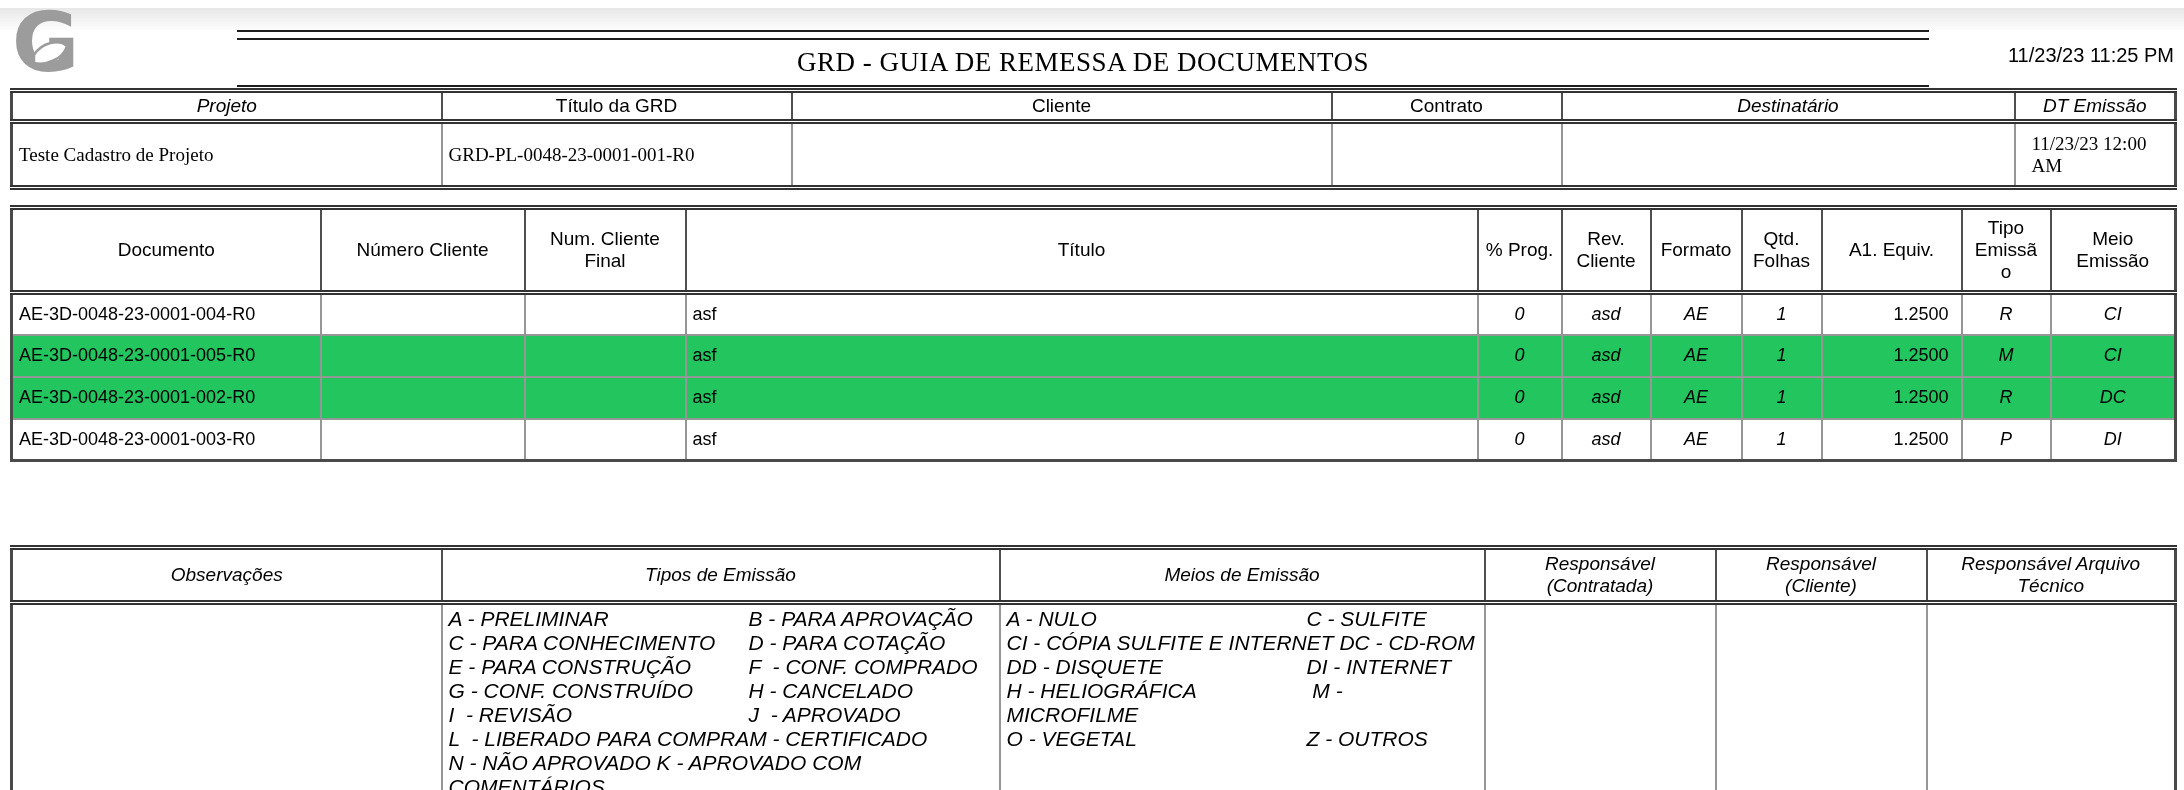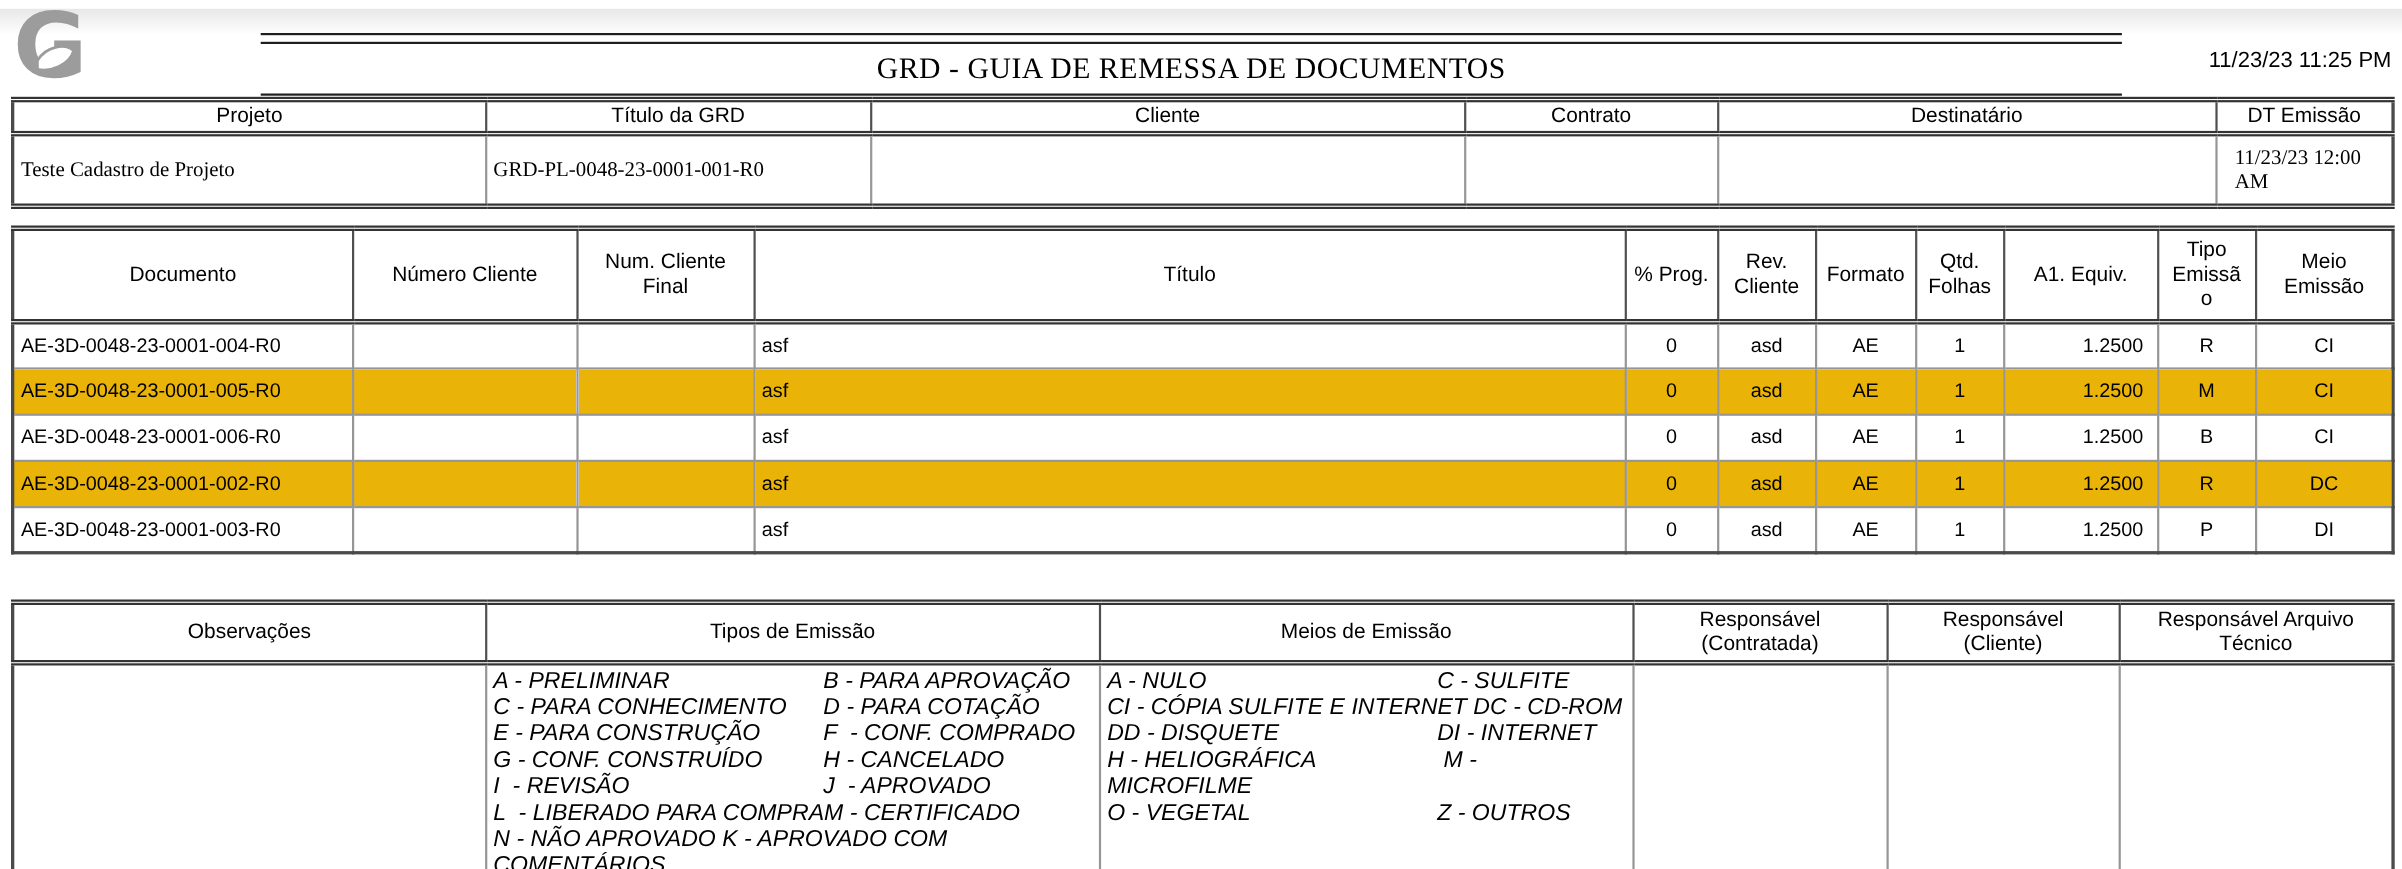--- a/index.html
+++ b/index.html
@@ -20,32 +20,32 @@
                   text-align:center; margin:7px 0; letter-spacing:.5px; }
   .timestamp { position:absolute; right:10px; top:44px; font-size:20px; }
 
   
   .tbl { position:absolute; left:10px; border-collapse:collapse; table-layout:fixed;
          width:2164px; font-size:19px; background:#fff; border:3px solid #4a4a4a; }
   .tbl th { font-weight:normal; border:2px solid #4f4f4f; border-top:5px double #333;
             border-bottom:5px double #333; padding:2px 6px; text-align:center; }
   .tbl td { border:2px solid #969696; padding:2px 6px; overflow:hidden; }
   .pre { white-space:pre-line; line-height:22px; }
-  .l { text-align:left; }  .c { text-align:center; }  .r { text-align:right; padding-right:12px !important; }
+  .l { text-align:left; }  .c { text-align:center;font-style:italic; }  .r { text-align:right; padding-right:12px !important; }
 
   .info-tbl { top:88px; }
   .info-tbl thead tr { height:30px; }
   .info-tbl tbody tr { height:66px;font-family:Liberation Serif, serif; }
   .info-tbl td { border-bottom:5px double #333; vertical-align:middle; }
 
   .docs-tbl { top:205px; }
   .docs-tbl thead tr { height:85px; }
   .docs-tbl tbody tr { height:42px; }
   .docs-tbl tbody td { font-size:18px; }
-  .docs-tbl tr.alt td { background:#eab308;margin-top:36px; }
+  .docs-tbl tr.alt td { background:#22c55e;margin-top:36px; }
 
   .footer-tbl { top:545px; }
   .footer-tbl thead tr { height:55px; }
   .footer-tbl tbody tr { height:172px; }
   .footer-tbl tbody td { vertical-align:top; }
   .legend { padding:8px 8px; }
   .legend-line { white-space:pre-wrap; line-height:24px; font-size:21px;font-style:italic; }
   .legend-line .ll { display:inline-block; min-width:300px; }
 </style>
 </head>
@@ -154,33 +154,20 @@
       <td class="l">AE-3D-0048-23-0001-005-R0</td>
       <td class="l"></td>
       <td class="l"></td>
       <td class="l">asf</td>
       <td class="c">0</td>
       <td class="c">asd</td>
       <td class="c">AE</td>
       <td class="c">1</td>
       <td class="r">1.2500</td>
       <td class="c">M</td>
-      <td class="c">CI</td>
-    </tr>
-        <tr>
-      <td class="l">AE-3D-0048-23-0001-006-R0</td>
-      <td class="l"></td>
-      <td class="l"></td>
-      <td class="l">asf</td>
-      <td class="c">0</td>
-      <td class="c">asd</td>
-      <td class="c">AE</td>
-      <td class="c">1</td>
-      <td class="r">1.2500</td>
-      <td class="c">B</td>
       <td class="c">CI</td>
     </tr>
         <tr class="alt">
       <td class="l">AE-3D-0048-23-0001-002-R0</td>
       <td class="l"></td>
       <td class="l"></td>
       <td class="l">asf</td>
       <td class="c">0</td>
       <td class="c">asd</td>
       <td class="c">AE</td>

